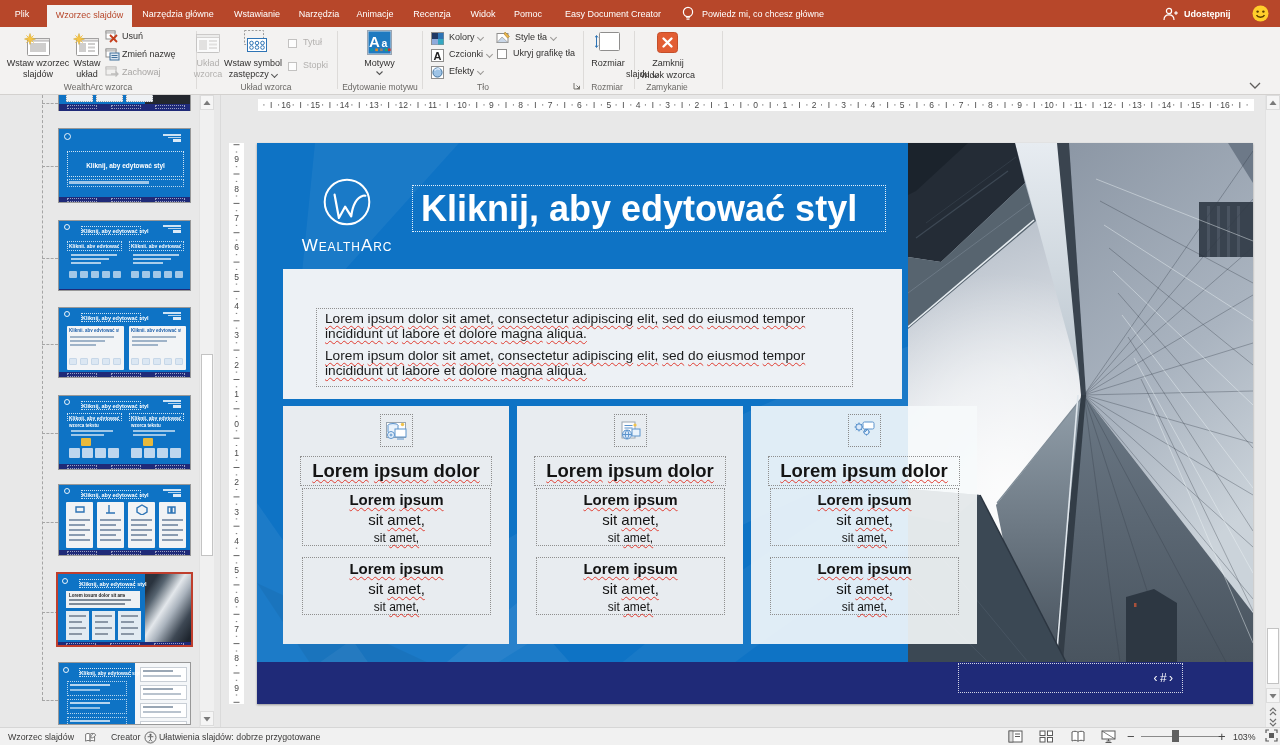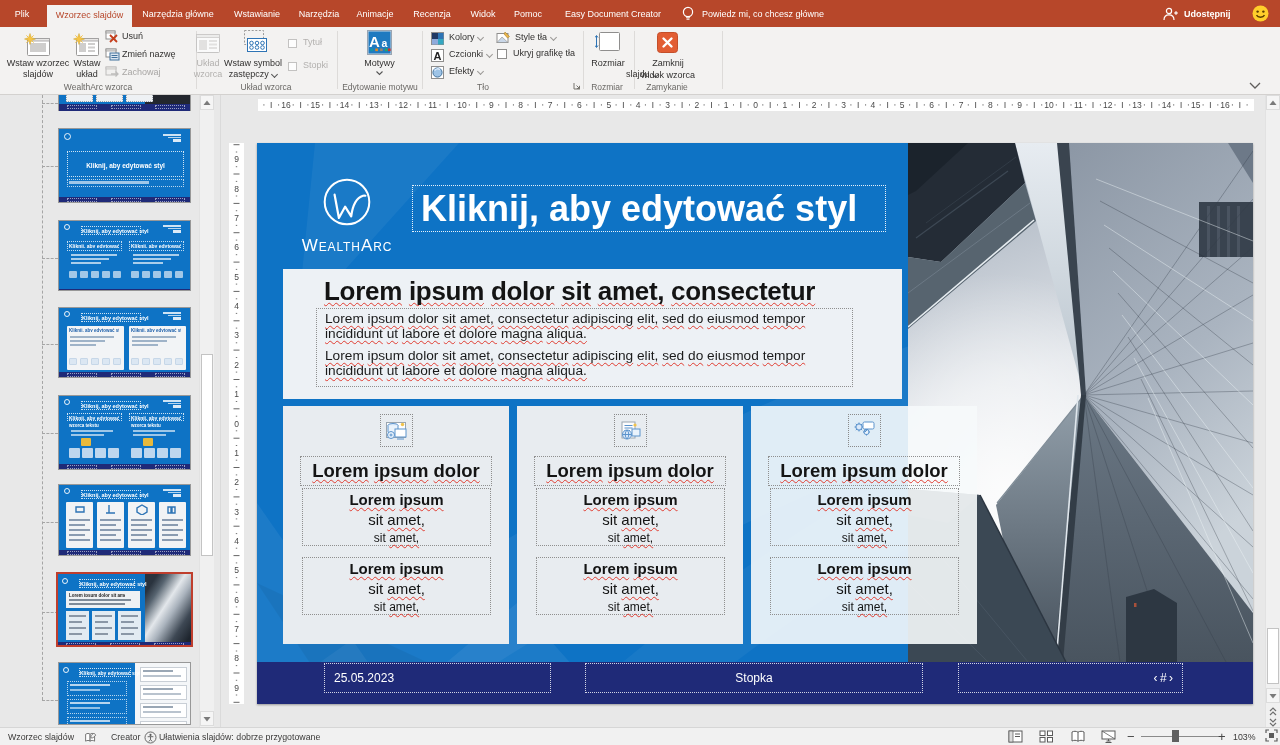--- a/index.html
+++ b/index.html
@@ -773,21 +773,20 @@
 <line x1="0" y1="440" x2="80" y2="519" stroke="#475461" stroke-width="1"></line>
 </svg>
 <svg class="abs" style="left:66px;top:35px" width="48" height="48" viewBox="0 0 48 48">
 <circle cx="24" cy="24" r="22.3" fill="none" stroke="#fff" stroke-width="2"></circle>
 <path d="M11.6 16.7 L15.9 40 L22.1 28.7 L28.2 38.3 C29.6 27.5 32.6 20.2 40 17.8 C40.9 17.5 41.7 17.5 42.4 17.7" fill="none" stroke="#fff" stroke-width="2.2" stroke-linecap="round" stroke-linejoin="round"></path>
 </svg>
 <div class="abs" style="left:4px;top:93px;width:172px;text-align:center;font-size:17px;font-variant:small-caps;letter-spacing:0.9px;color:#fff;">WealthArc</div>
 <div class="abs" style="left:155px;top:42px;width:474px;height:47px;border:1px dotted rgba(255,255,255,.9);"></div>
 <div class="abs" style="left:164px;top:45px;width:470px;height:42px;font-size:36px;line-height:42px;font-weight:bold;color:#fff;white-space:nowrap;">Kliknij, aby edytować styl</div>
 <div class="abs" style="left:26px;top:126px;width:619px;height:130px;background:#edf1f5;"></div>
-<div class="abs" style="left:67px;top:133px;width:580px;font-size:26px;font-weight:bold;letter-spacing:-0.3px;color:#141414;white-space:nowrap;"><span class="sq">Lorem</span> <span class="sq">ipsum</span> <span class="sq">dolor</span> <span class="sq">sit</span> <span class="sq">amet,</span> <span class="sq">consectetur</span></div>
 <div class="abs" style="left:59px;top:165px;width:537px;height:79px;border:1px dotted #8f8f8f;"></div>
 <div class="abs" style="left:68px;top:169px;width:522px;font-size:13.7px;line-height:14.6px;color:#1a1a1a;"><span class="sq">Lorem</span> <span class="sq">ipsum</span> <span class="sq">dolor</span> <span class="sq">sit</span> <span class="sq">amet,</span> <span class="sq">consectetur</span> <span class="sq">adipiscing</span> <span class="sq">elit,</span> <span class="sq">sed</span> <span class="sq">do</span> <span class="sq">eiusmod</span> <span class="sq">tempor</span> <span class="sq">incididunt</span> <span class="sq">ut</span> <span class="sq">labore</span> <span class="sq">et</span> <span class="sq">dolore</span> <span class="sq">magna</span> <span class="sq">aliqua.</span></div>
 <div class="abs" style="left:68px;top:206px;width:522px;font-size:13.7px;line-height:14.6px;color:#1a1a1a;"><span class="sq">Lorem</span> <span class="sq">ipsum</span> <span class="sq">dolor</span> <span class="sq">sit</span> <span class="sq">amet,</span> <span class="sq">consectetur</span> <span class="sq">adipiscing</span> <span class="sq">elit,</span> <span class="sq">sed</span> <span class="sq">do</span> <span class="sq">eiusmod</span> <span class="sq">tempor</span> <span class="sq">incididunt</span> <span class="sq">ut</span> <span class="sq">labore</span> <span class="sq">et</span> <span class="sq">dolore</span> <span class="sq">magna</span> <span class="sq">aliqua.</span></div>
 <div class="abs" style="left:26px;top:263px;width:226px;height:238px;background:#e8ecf0;"></div>
 <div class="abs" style="left:122.5px;top:271px;width:33px;height:33px;border:1px dotted #8a8a8a;"></div>
 <svg class="abs" style="left:127.0px;top:277px" width="24" height="21" viewBox="0 0 24 21">
       <g fill="none" stroke="#5b93cc" stroke-width="1">
  <rect x="2.5" y="2.5" width="19" height="15" stroke="#9aa5af" fill="#fdfdfe"></rect>
  <ellipse cx="9" cy="5.5" rx="5" ry="2" fill="#dceafa"></ellipse>
         <path d="M4 5.5 V12 a5 2 0 0 0 10 0 V5.5" fill="#eaf3fc"></path>
@@ -848,22 +847,20 @@
 <div class="abs" style="left:511px;top:317px;width:192px;text-align:center;font-size:18.5px;font-weight:bold;color:#141414;white-space:nowrap;"><span class="sq">Lorem</span> <span class="sq">ipsum</span> <span class="sq">dolor</span></div>
 <div class="abs" style="left:513px;top:345px;width:189px;height:58px;border:1px dotted #8f8f8f;"></div>
 <div class="abs" style="left:513px;top:348px;width:189px;text-align:center;font-size:15px;font-weight:bold;color:#141414;"><span class="sq">Lorem</span> <span class="sq">ipsum</span></div>
 <div class="abs" style="left:513px;top:368px;width:189px;text-align:center;font-size:15px;color:#141414;">sit <span class="sq">amet,</span></div>
 <div class="abs" style="left:513px;top:388px;width:189px;text-align:center;font-size:12px;color:#141414;">sit <span class="sq">amet,</span></div>
 <div class="abs" style="left:513px;top:414px;width:189px;height:58px;border:1px dotted #8f8f8f;"></div>
 <div class="abs" style="left:513px;top:417px;width:189px;text-align:center;font-size:15px;font-weight:bold;color:#141414;"><span class="sq">Lorem</span> <span class="sq">ipsum</span></div>
 <div class="abs" style="left:513px;top:437px;width:189px;text-align:center;font-size:15px;color:#141414;">sit <span class="sq">amet,</span></div>
 <div class="abs" style="left:513px;top:457px;width:189px;text-align:center;font-size:12px;color:#141414;">sit <span class="sq">amet,</span></div>
 <div class="abs" style="left:0;top:519px;width:996px;height:42px;background:#1f2a78;"></div>
-<div class="abs" style="left:67px;top:520px;width:227px;height:30px;border:1px dotted rgba(255,255,255,.8);font-size:12px;color:#fff;line-height:29px;padding-left:9px;">25.05.2023</div>
-<div class="abs" style="left:328px;top:520px;width:338px;height:30px;border:1px dotted rgba(255,255,255,.8);font-size:12px;color:#fff;line-height:29px;text-align:center;">Stopka</div>
 <div class="abs" style="left:701px;top:520px;width:225px;height:30px;border:1px dotted rgba(255,255,255,.8);font-size:12px;color:#fff;line-height:29px;text-align:right;padding-right:9px;">‹ # ›</div>
 </div>
 <div class="abs" style="left:1265px;top:95px;width:15px;height:632px;background:#f0f0f0;border-left:1px solid #e2e2e2;"></div>
 <div class="abs" style="left:1266px;top:95px;width:14px;height:15px;background:#f5f5f5;border:1px solid #dcdcdc;"></div>
 <svg class="abs" style="left:1269px;top:100px" width="8" height="6">
     <polygon points="4,0.5 7.5,5 0.5,5" fill="#7a7a7a"></polygon>
   </svg>
 <div class="abs" style="left:1267px;top:628px;width:12px;height:56px;background:#ffffff;border:1px solid #c3c3c3;"></div>
 <div class="abs" style="left:1266px;top:688px;width:14px;height:15px;background:#f5f5f5;border:1px solid #dcdcdc;"></div>
 <svg class="abs" style="left:1269px;top:693px" width="8" height="6">

